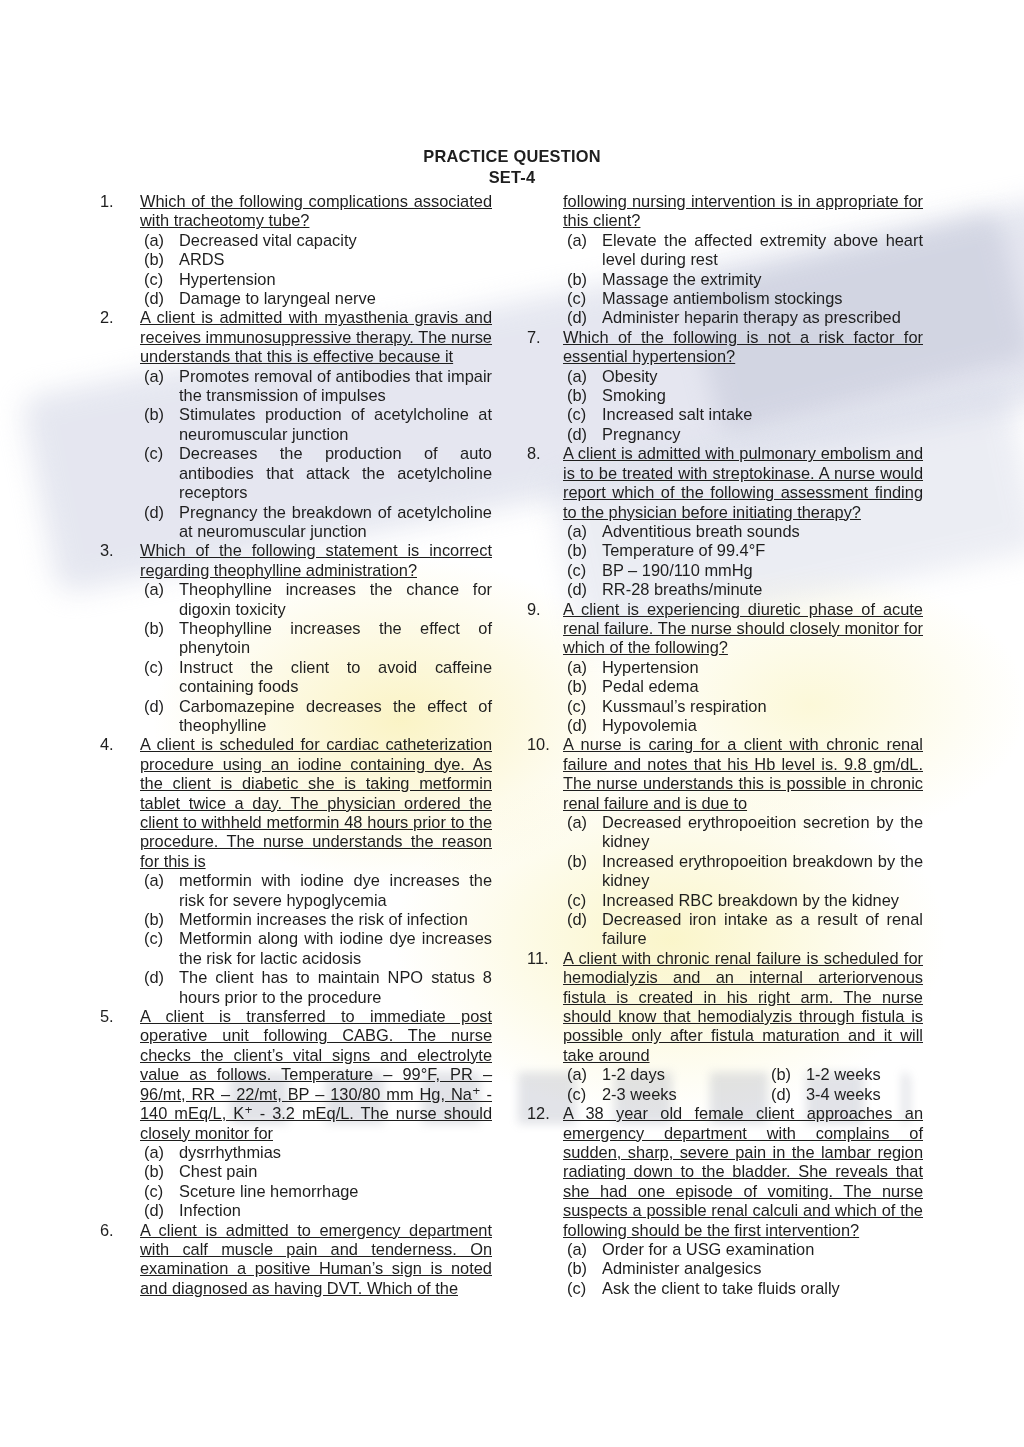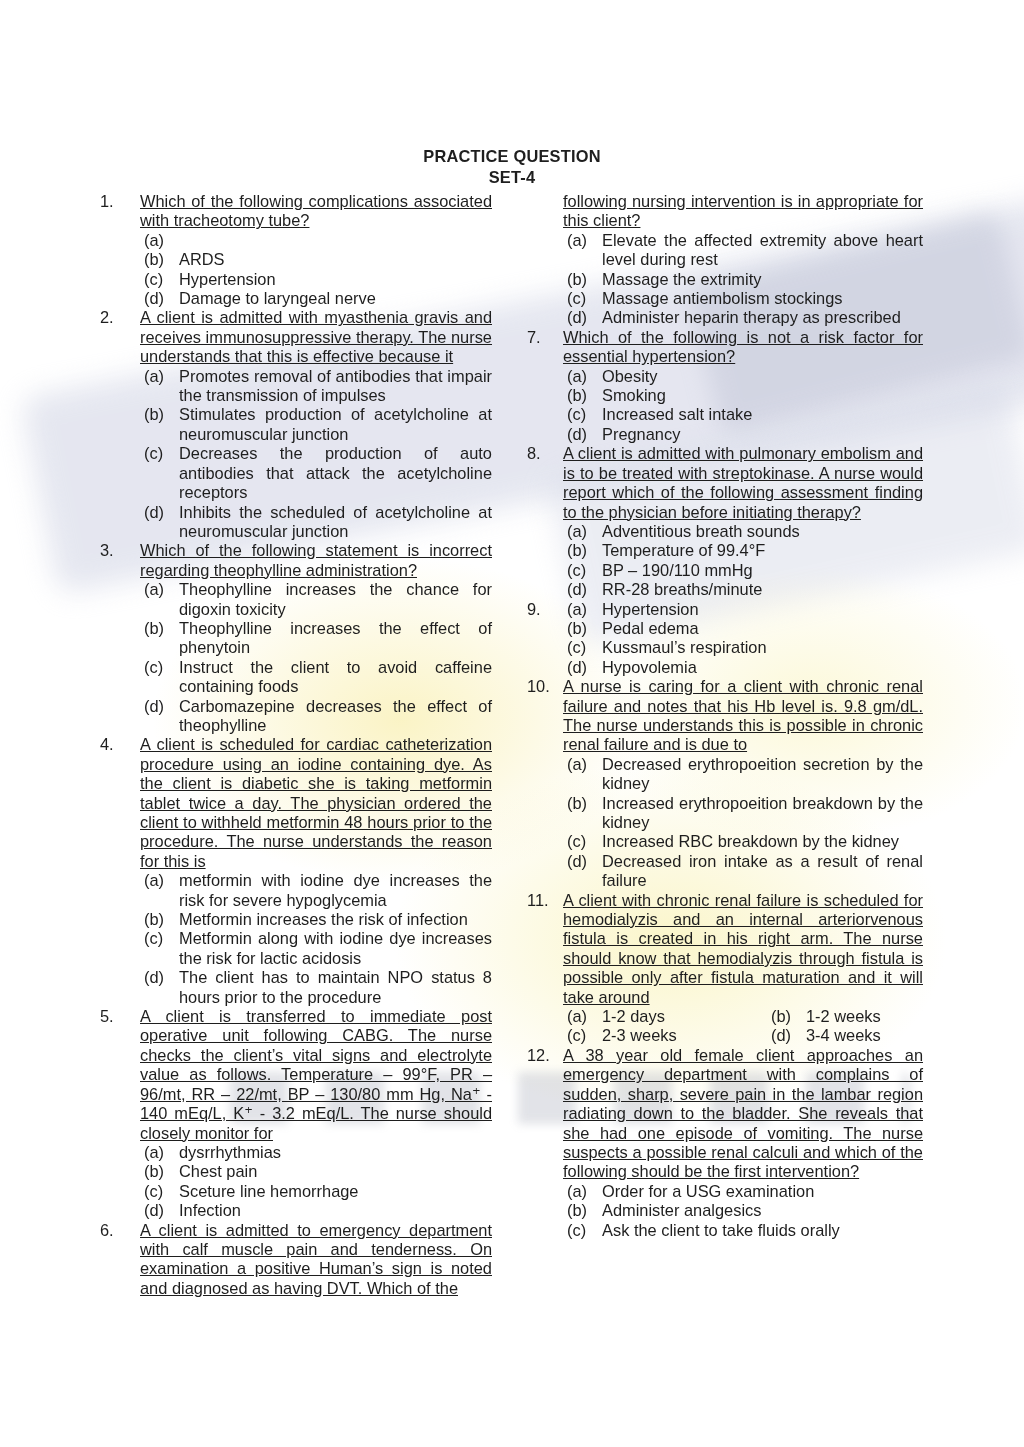--- a/index.html
+++ b/index.html
@@ -93,20 +93,21 @@
 
   <main class="cols">
     <section class="col col-left" id="col-left">
         <div class="q">
           <div class="qnum">1.</div>
           <div class="qcontent">
             <div class="qbody">Which of the following complications associated with tracheotomy tube?</div>
             <div class="opts">
               <div class="opt">
                 <span class="optlabel">(a)</span>
+                <span class="opttext">Decreased vital capacity</span>
               </div>
               <div class="opt">
                 <span class="optlabel">(b)</span>
                 <span class="opttext">ARDS</span>
               </div>
               <div class="opt">
                 <span class="optlabel">(c)</span>
                 <span class="opttext">Hypertension</span>
               </div>
               <div class="opt">
@@ -128,21 +129,21 @@
               <div class="opt">
                 <span class="optlabel">(b)</span>
                 <span class="opttext">Stimulates production of acetylcholine at neuromuscular junction</span>
               </div>
               <div class="opt">
                 <span class="optlabel">(c)</span>
                 <span class="opttext">Decreases the production of auto antibodies that attack the acetylcholine receptors</span>
               </div>
               <div class="opt">
                 <span class="optlabel">(d)</span>
-                <span class="opttext">Inhibits the scheduled of acetylcholine at neuromuscular junction</span>
+                <span class="opttext">Pregnancy the breakdown of acetylcholine at neuromuscular junction</span>
               </div>
             </div>
           </div>
         </div>
         <div class="q">
           <div class="qnum">3.</div>
           <div class="qcontent">
             <div class="qbody">Which of the following statement is incorrect regarding theophylline administration?</div>
             <div class="opts">
               <div class="opt">
@@ -288,20 +289,21 @@
               <div class="opt">
                 <span class="optlabel">(d)</span>
                 <span class="opttext">RR-28 breaths/minute</span>
               </div>
             </div>
           </div>
         </div>
         <div class="q">
           <div class="qnum">9.</div>
           <div class="qcontent">
+            <div class="qbody">A client is experiencing diuretic phase of acute renal failure. The nurse should closely monitor for which of the following?</div>
             <div class="opts">
               <div class="opt">
                 <span class="optlabel">(a)</span>
                 <span class="opttext">Hypertension</span>
               </div>
               <div class="opt">
                 <span class="optlabel">(b)</span>
                 <span class="opttext">Pedal edema</span>
               </div>
               <div class="opt">

